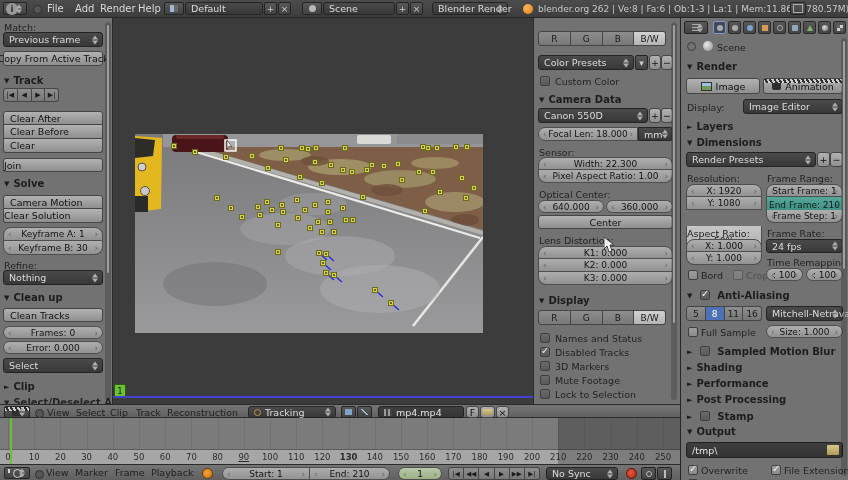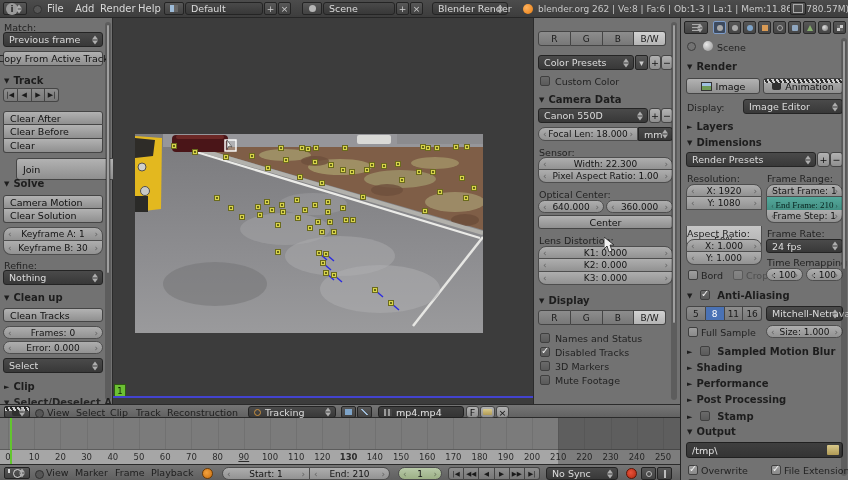--- a/index.html
+++ b/index.html
@@ -141,26 +141,26 @@
     <div class="segrow" style="left:3px;top:70px;width:56px;height:14px;">
       <span class="seg" style="font-size:7px;">|◀</span>
       <span class="seg" style="font-size:7px;">◀</span>
       <span class="seg" style="font-size:7px;">▶</span>
       <span class="seg" style="font-size:7px;">▶|</span>
     </div>
 
     <div class="btn bjoin-top" style="left:3px;top:93px;width:100px;height:14px;justify-content:flex-start;padding-left:6px;">Clear After</div>
     <div class="btn bjoin-mid" style="left:3px;top:107px;width:100px;height:14px;justify-content:flex-start;padding-left:6px;">Clear Before</div>
     <div class="btn bjoin-bot" style="left:3px;top:121px;width:100px;height:14px;justify-content:flex-start;padding-left:6px;">Clear</div>
-    <div class="btn" style="left:3px;top:140px;width:100px;height:22px;justify-content:flex-start;padding-left:6px;margin-left:13px;">Join</div>
+    <div class="btn" style="left:3px;top:140px;width:100px;height:14px;justify-content:flex-start;padding-left:0;">Join</div>
 
     <div class="hdr tri-o" style="left:4px;top:160px;"><span>Solve</span></div>
 
     <div class="btn bjoin-top" style="left:3px;top:177px;width:100px;height:14px;justify-content:flex-start;padding-left:6px;">Camera Motion</div>
-    <div class="btn bjoin-bot" style="left:3px;top:191px;width:100px;height:14px;justify-content:flex-start;padding-left:6px;">Clear Solution</div>
+    <div class="btn bjoin-bot" style="left:3px;top:191px;width:100px;height:14px;justify-content:flex-start;">Clear Solution</div>
     <div class="pill joined-top" style="left:3px;top:209px;width:100px;height:14px;">Keyframe A: 1</div>
     <div class="pill joined-bot" style="left:3px;top:223px;width:100px;height:14px;">Keyframe B: 30</div>
 
     <span class="lbl" style="left:4px;top:242px;">Refine:</span>
     <div class="drop" style="left:3px;top:252px;width:100px;height:15px;">
       <span>Nothing</span>
       <span class="ud"></span>
     </div>
 
     <div class="hdr tri-o" style="left:4px;top:274px;"><span>Clean up</span></div>
@@ -435,20 +435,24 @@
           <span class="lbl" style="left: 15px; top: 1px;">Disabled Tracks</span>
         </div>
         <div style="position: relative; height: 13px; margin-bottom: 1px;">
           <span class="chk" style="left: 0px; top: 1px;"></span>
           <span class="lbl" style="left: 15px; top: 1px;">3D Markers</span>
         </div>
         <div style="position: relative; height: 13px; margin-bottom: 1px;">
           <span class="chk" style="left: 0px; top: 1px;"></span>
           <span class="lbl" style="left: 15px; top: 1px;">Mute Footage</span>
         </div>
+        <div style="position: relative; height: 13px; margin-bottom: 1px;">
+          <span class="chk" style="left: 0px; top: 1px;"></span>
+          <span class="lbl" style="left: 15px; top: 1px;">Lock to Selection</span>
+        </div>
       </div>
 
     <div class="scroll" style="left:137px;top:4px;height:378px;">
       <span class="thumb" style="top:2px;height:300px;"></span>
     </div>
 
     <svg class="cursor-arrow" width="12" height="16" style="left:70px;top:219px;">
       <polygon points="0,0 0,12 3,9 5,15 8,14 6,8 10,8" fill="#f2f2f2" stroke="#222" stroke-width="0.8"></polygon>
     </svg>
   </div>
@@ -515,21 +519,21 @@
     </div>
     <div class="btn" style="left:136px;top:134px;width:13px;height:15px;">+</div>
     <div class="btn" style="left:149px;top:134px;width:13px;height:15px;">−</div>
 
     <span class="lbl" style="left:6px;top:155px;">Resolution:</span>
     <span class="lbl" style="left:86px;top:155px;">Frame Range:</span>
     <div class="pill joined-top" style="left:5px;top:166px;width:76px;height:13px;">X: 1920</div>
     <div class="pill joined-mid" style="left:5px;top:179px;width:76px;height:13px;">Y: 1080</div>
     <div class="pill joined-bot" style="left:5px;top:208px;width:76px;height:31px;background:linear-gradient(#c6c6c6,#a8a8a8);">50%</div>
     <div class="pill joined-top" style="left:85px;top:166px;width:77px;height:13px;">Start Frame: 1</div>
-    <div class="pill joined-mid" style="left:85px;top:179px;width:77px;height:17px;background:linear-gradient(#54a89b,#3f8a7e);color:#06211c;font-family:Liberation Serif, serif;">End Frame: 210</div>
+    <div class="pill joined-mid" style="left:85px;top:179px;width:77px;height:17px;background:linear-gradient(#54a89b,#3f8a7e);color:#06211c;">End Frame: 210</div>
     <div class="pill joined-bot" style="left:85px;top:192px;width:77px;height:13px;">Frame Step: 1</div>
 
     <span class="lbl" style="left:6px;top:210px;">Aspect Ratio:</span>
     <span class="lbl" style="left:86px;top:210px;">Frame Rate:</span>
     <div class="pill joined-top" style="left:5px;top:221px;width:76px;height:13px;">X: 1.000</div>
     <div class="pill joined-bot" style="left:5px;top:234px;width:76px;height:13px;">Y: 1.000</div>
     <div class="drop" style="left:85px;top:221px;width:77px;height:14px;">
       <span>24 fps</span>
       <span class="ud"></span>
     </div>

